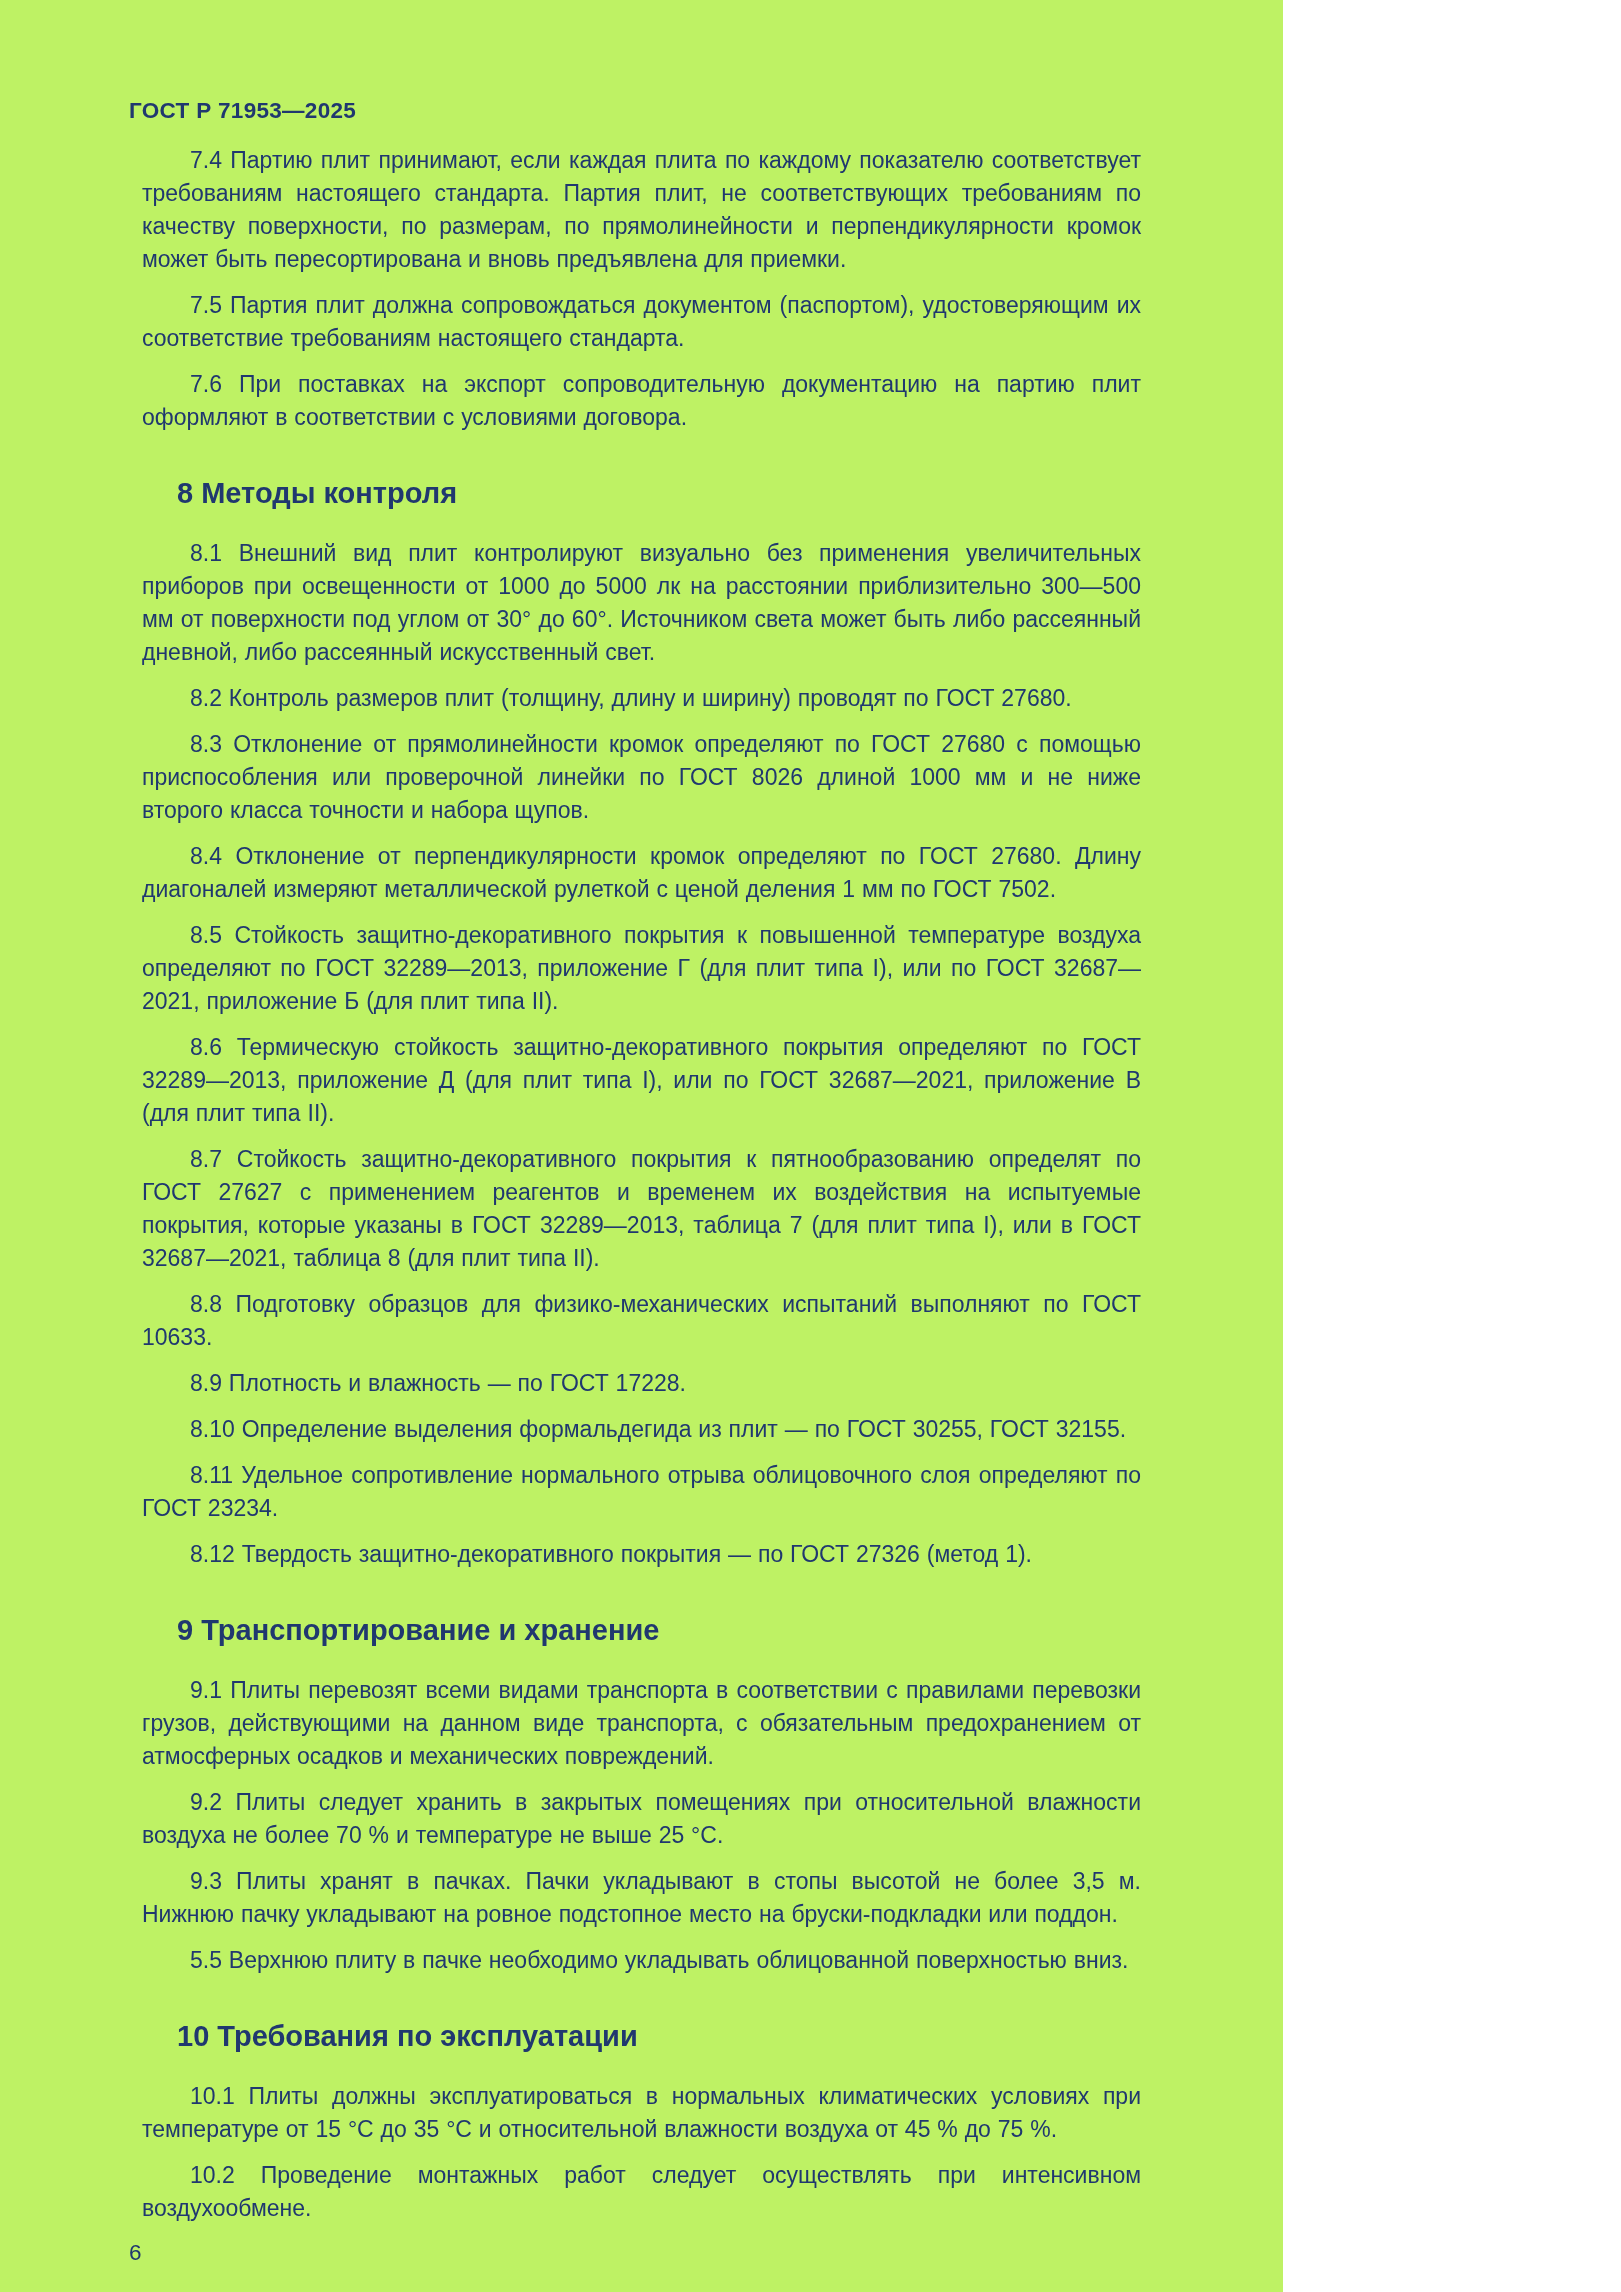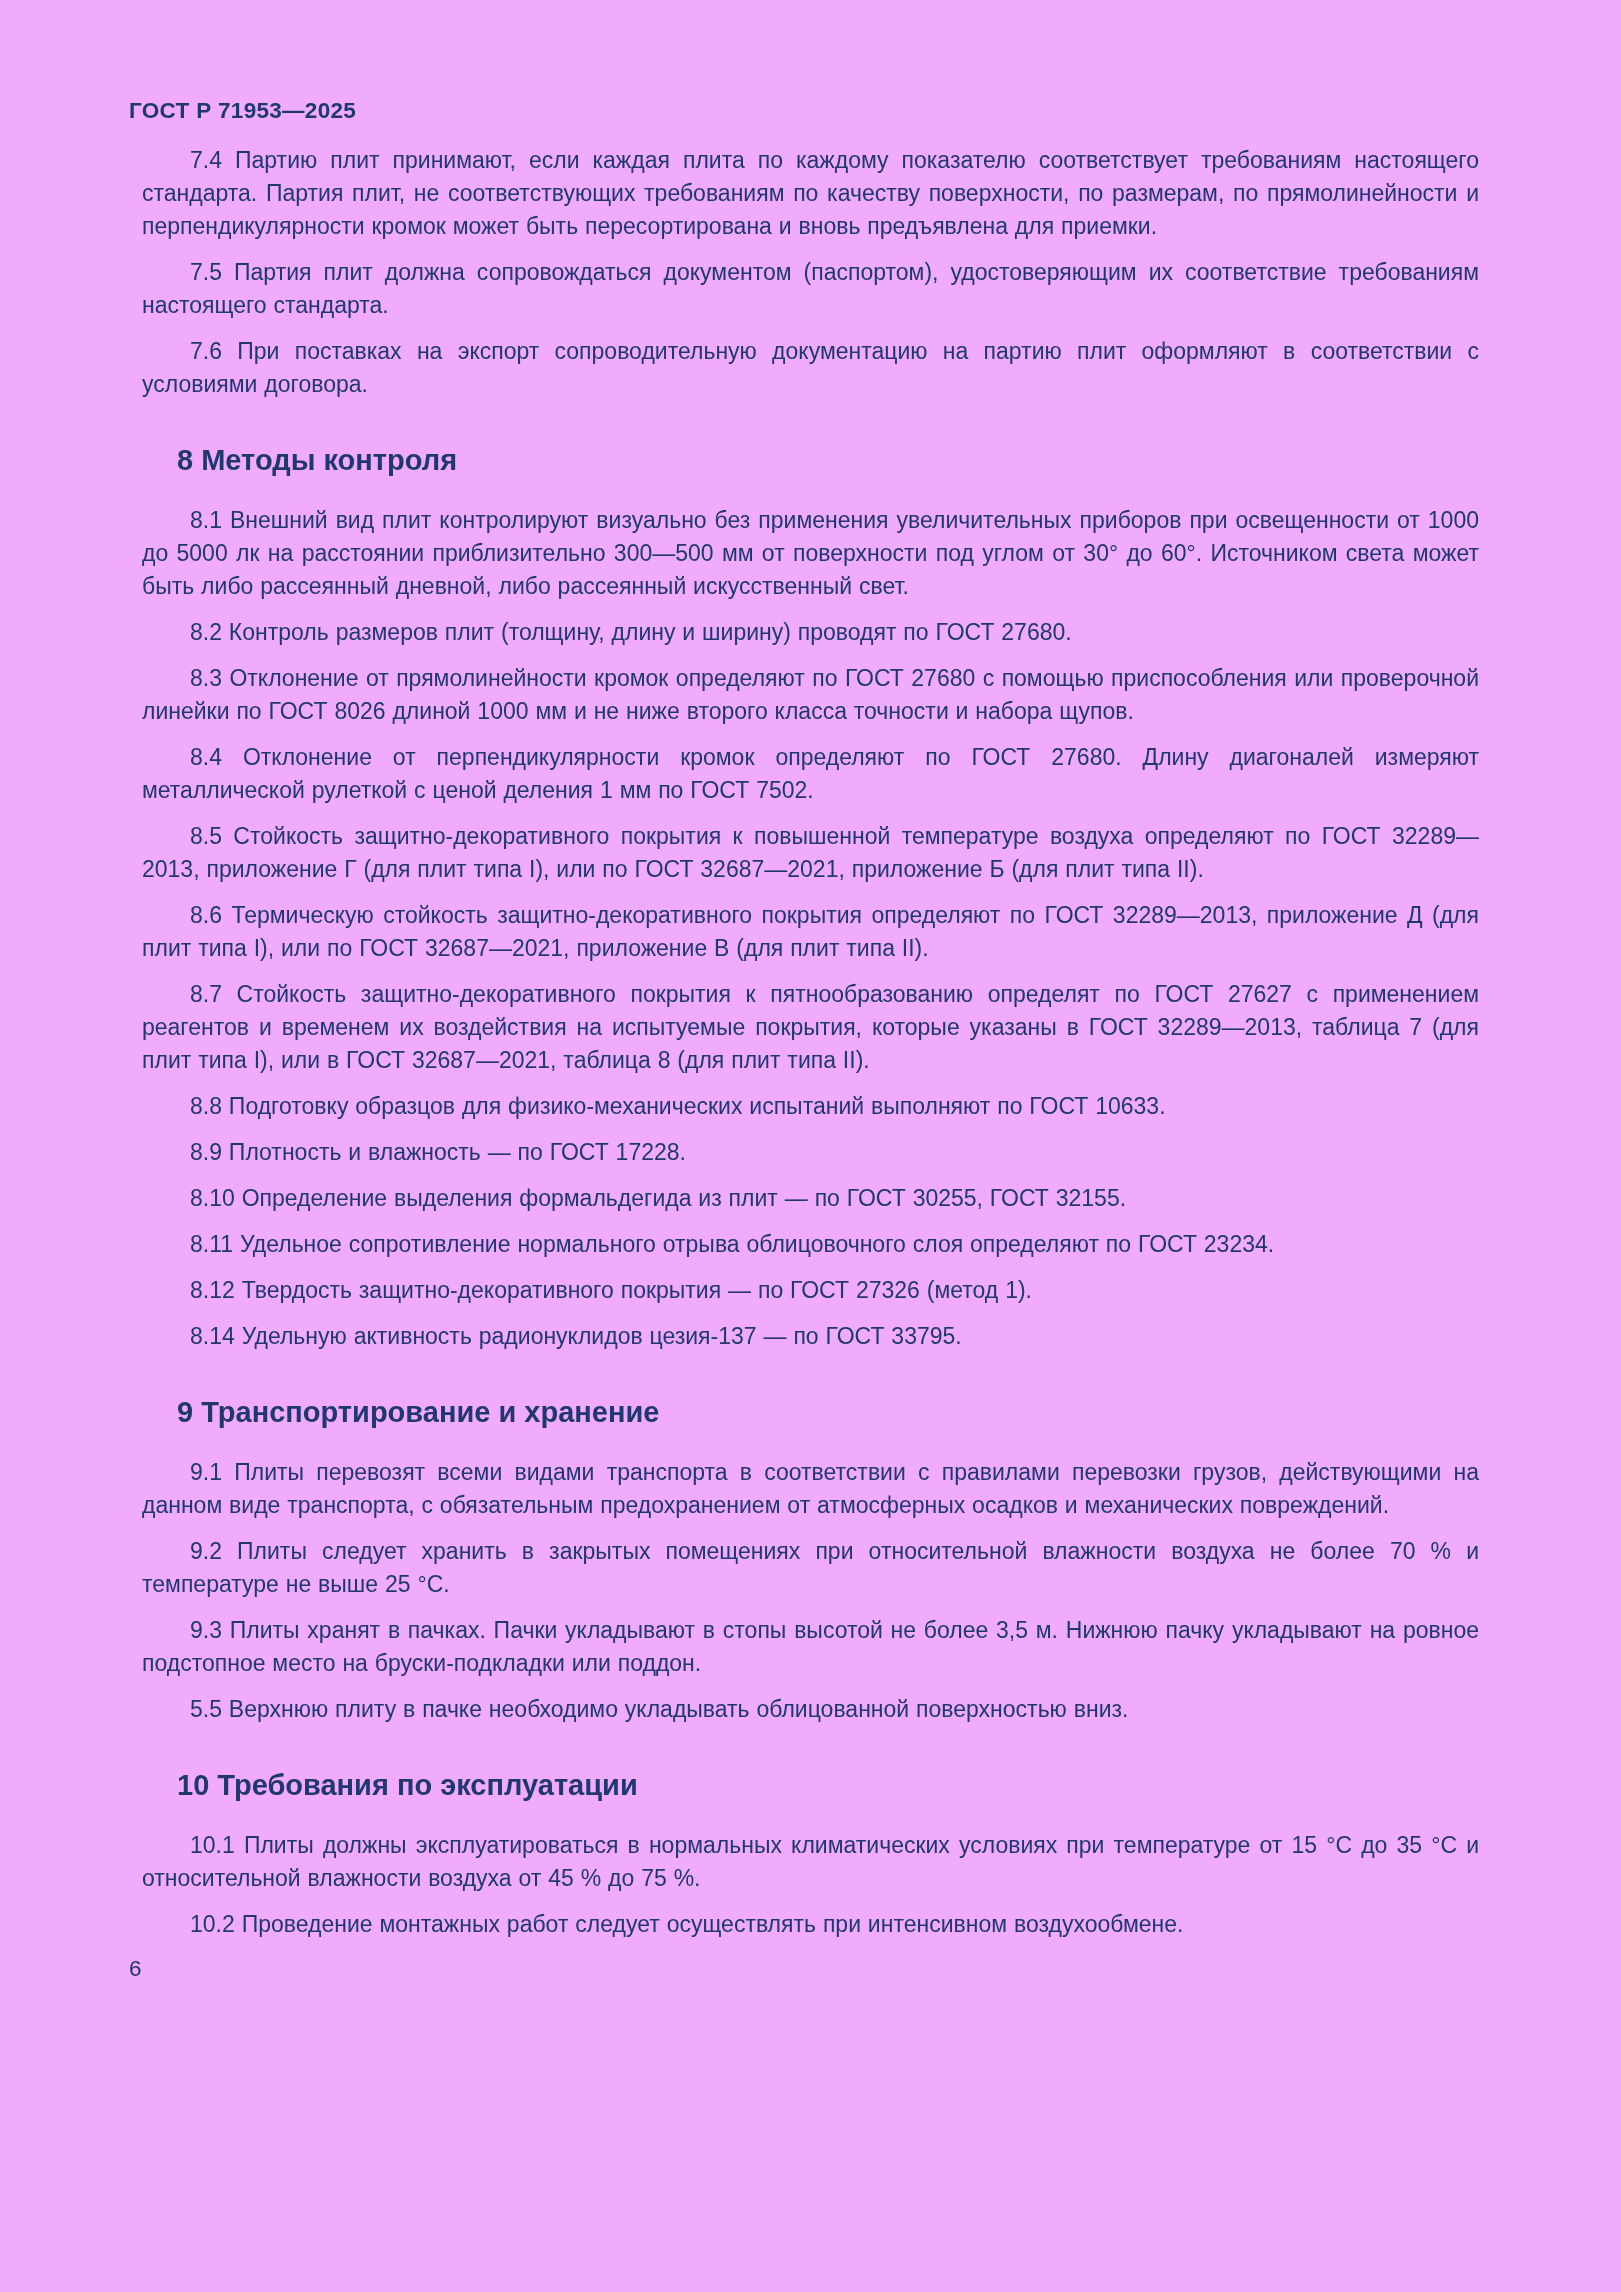--- a/index.html
+++ b/index.html
@@ -2,23 +2,23 @@
 <html lang="ru"><head>
 <meta charset="utf-8">
 <style>
   html, body {
     margin: 0;
     padding: 0;
     background: #ffffff;
   }
   .page {
     position: relative;
-    width: 1621px;
+    width: 1283px;
     height: 2293px;
-    background: #f0abfc;
+    background: #bef264;
     box-sizing: border-box;
     padding: 98px 129px 0 129px;
     font-family: "Liberation Sans", sans-serif;
     color: #20386f;
     overflow: hidden;
   }
   .doc-header {
     font-size: 22.5px;
     font-weight: bold;
     letter-spacing: 0.3px;
@@ -60,21 +60,20 @@
       <p class="body-para">8.3 Отклонение от прямолинейности кромок определяют по ГОСТ 27680 с помощью приспособления или проверочной линейки по ГОСТ 8026 длиной 1000 мм и не ниже второго класса точности и набора щупов.</p>
       <p class="body-para">8.4 Отклонение от перпендикулярности кромок определяют по ГОСТ 27680. Длину диагоналей измеряют металлической рулеткой с ценой деления 1 мм по ГОСТ 7502.</p>
       <p class="body-para">8.5 Стойкость защитно-декоративного покрытия к повышенной температуре воздуха определяют по ГОСТ 32289—2013, приложение Г (для плит типа I), или по ГОСТ 32687—2021, приложение Б (для плит типа II).</p>
       <p class="body-para">8.6 Термическую стойкость защитно-декоративного покрытия определяют по ГОСТ 32289—2013, приложение Д (для плит типа I), или по ГОСТ 32687—2021, приложение В (для плит типа II).</p>
       <p class="body-para">8.7 Стойкость защитно-декоративного покрытия к пятнообразованию определят по ГОСТ 27627 с применением реагентов и временем их воздействия на испытуемые покрытия, которые указаны в ГОСТ 32289—2013, таблица 7 (для плит типа I), или в ГОСТ 32687—2021, таблица 8 (для плит типа II).</p>
       <p class="body-para">8.8 Подготовку образцов для физико-механических испытаний выполняют по ГОСТ 10633.</p>
       <p class="body-para">8.9 Плотность и влажность — по ГОСТ 17228.</p>
       <p class="body-para">8.10 Определение выделения формальдегида из плит — по ГОСТ 30255, ГОСТ 32155.</p>
       <p class="body-para">8.11 Удельное сопротивление нормального отрыва облицовочного слоя определяют по ГОСТ 23234.</p>
       <p class="body-para">8.12 Твердость защитно-декоративного покрытия — по ГОСТ 27326 (метод 1).</p>
-      <p class="body-para">8.14 Удельную активность радионуклидов цезия-137 — по ГОСТ 33795.</p>
       <h2 class="sec-heading">9 Транспортирование и хранение</h2>
       <p class="body-para">9.1 Плиты перевозят всеми видами транспорта в соответствии с правилами перевозки грузов, действующими на данном виде транспорта, с обязательным предохранением от атмосферных осадков и механических повреждений.</p>
       <p class="body-para">9.2 Плиты следует хранить в закрытых помещениях при относительной влажности воздуха не более 70 % и температуре не выше 25 °С.</p>
       <p class="body-para">9.3 Плиты хранят в пачках. Пачки укладывают в стопы высотой не более 3,5 м. Нижнюю пачку укладывают на ровное подстопное место на бруски-подкладки или поддон.</p>
       <p class="body-para">5.5 Верхнюю плиту в пачке необходимо укладывать облицованной поверхностью вниз.</p>
       <h2 class="sec-heading">10 Требования по эксплуатации</h2>
       <p class="body-para">10.1 Плиты должны эксплуатироваться в нормальных климатических условиях при температуре от 15 °С до 35 °С и относительной влажности воздуха от 45 % до 75 %.</p>
       <p class="body-para">10.2 Проведение монтажных работ следует осуществлять при интенсивном воздухообмене.</p>
     </div>
 

